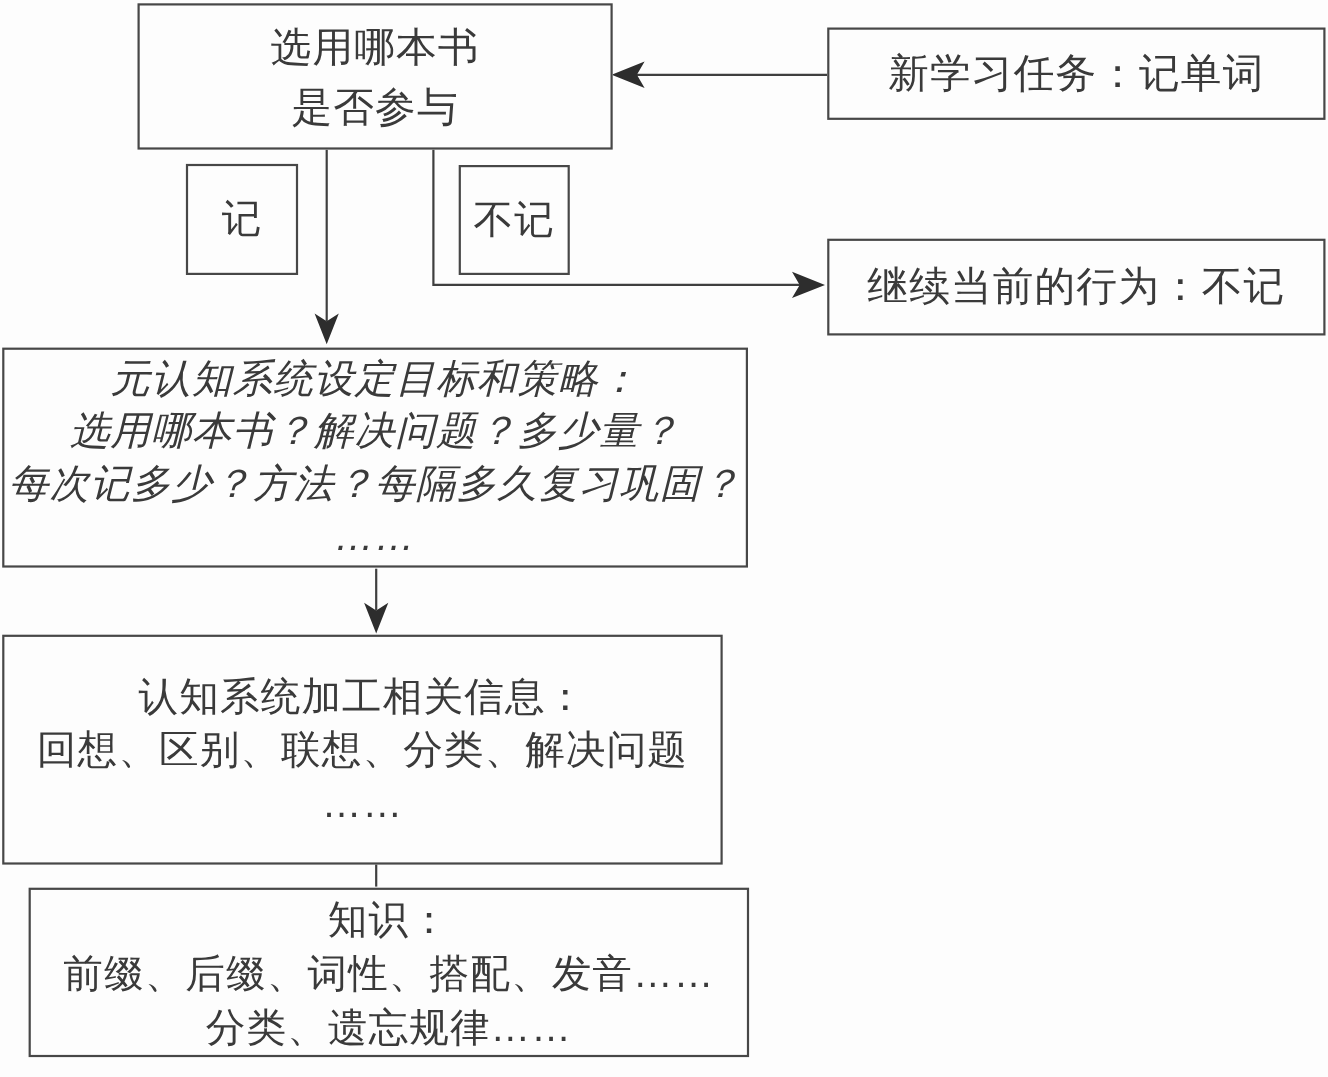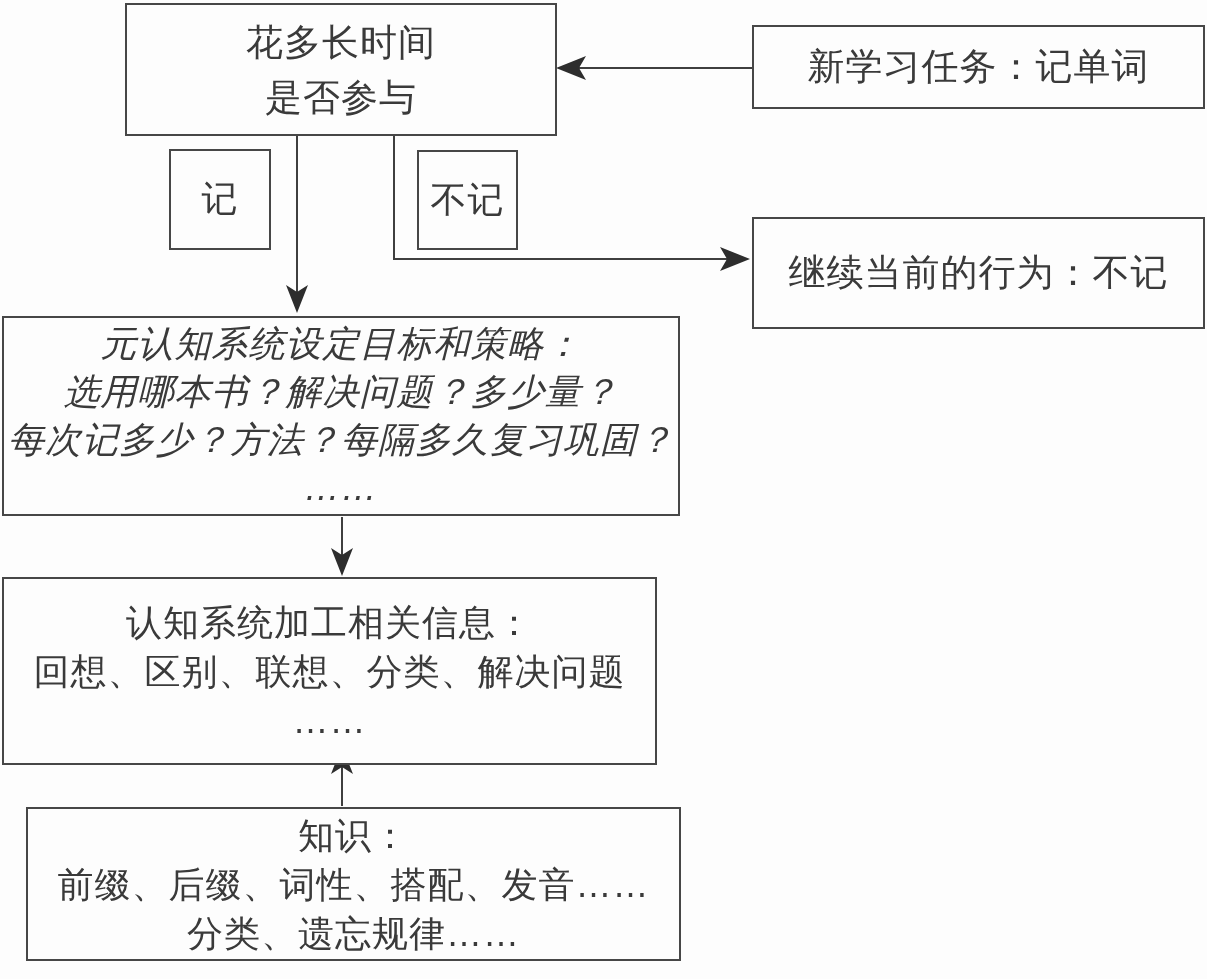--- a/index.html
+++ b/index.html
@@ -28,23 +28,23 @@
     text-align: center;
     font-weight: 300;
     letter-spacing: 1px;
   }
   .node .line { white-space: nowrap; }
 
   .n-self      { left: 125px; top: 3px;   width: 432px; height: 133px; font-size: 37px; line-height: 55px; }
   .n-newtask   { left: 752px; top: 25px;  width: 453px; height: 84px;  font-size: 37px; }
   .n-remember  { left: 169px; top: 149px; width: 102px; height: 101px; font-size: 36px; }
   .n-notrem    { left: 417px; top: 150px; width: 101px; height: 100px; font-size: 36px; text-align: right; }
-  .n-continue  { left: 752px; top: 217px; width: 453px; height: 112px;  font-size: 37px; }
+  .n-continue  { left: 752px; top: 217px; width: 453px; height: 88px;  font-size: 37px; }
   .n-meta      { left: 2px;   top: 316px; width: 678px; height: 200px; font-size: 36px; line-height: 48px; font-style: italic; }
-  .n-cog       { left: 2px;   top: 577px; width: 655px; height: 188px; font-size: 36px; line-height: 49px; }
+  .n-cog       { left: 2px;   top: 577px; width: 655px; height: 209px; font-size: 36px; line-height: 49px; }
   .n-know      { left: 2px;   top: 807px; width: 655px; height: 154px; font-size: 36px; line-height: 49px; margin-left: 24px; }
 
   svg.wires {
     position: absolute;
     left: 0; top: 0;
     width: 1207px;
     height: 979px;
     pointer-events: none;
   }
   svg.wires line, svg.wires polyline {
@@ -84,21 +84,21 @@
       <polygon points="342,576 331,548 342,555 353,548"></polygon>
     </g>
 
     <g>
       <line x1="342" y1="806" x2="342" y2="767"></line>
       <polygon points="342,746 331,774 342,767 353,774"></polygon>
     </g>
   </svg>
 
   <div class="node n-self">
-    <div class="line">花多长时间</div>
+    <div class="line">选用哪本书</div>
     <div class="line">是否参与</div>
   </div>
 
   <div class="node n-newtask">
     <div class="line">新学习任务：记单词</div>
   </div>
 
   <div class="node n-remember">
     <div class="line">记</div>
   </div>

